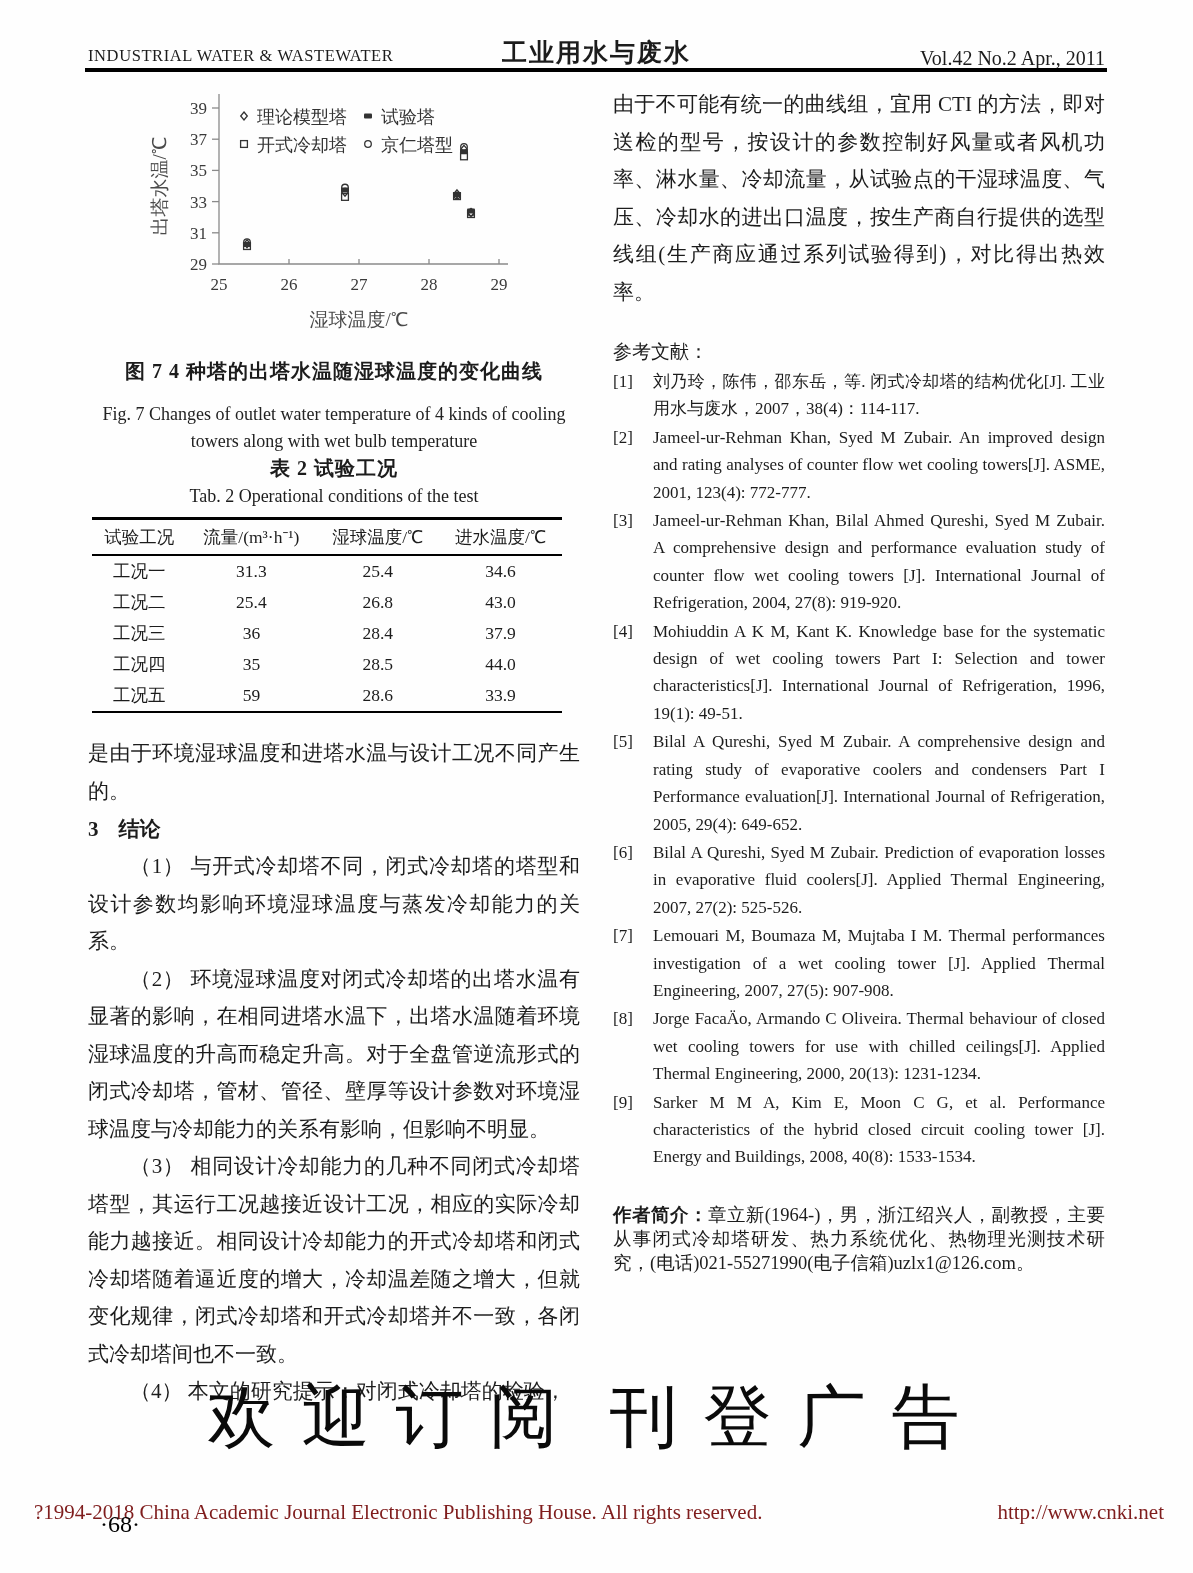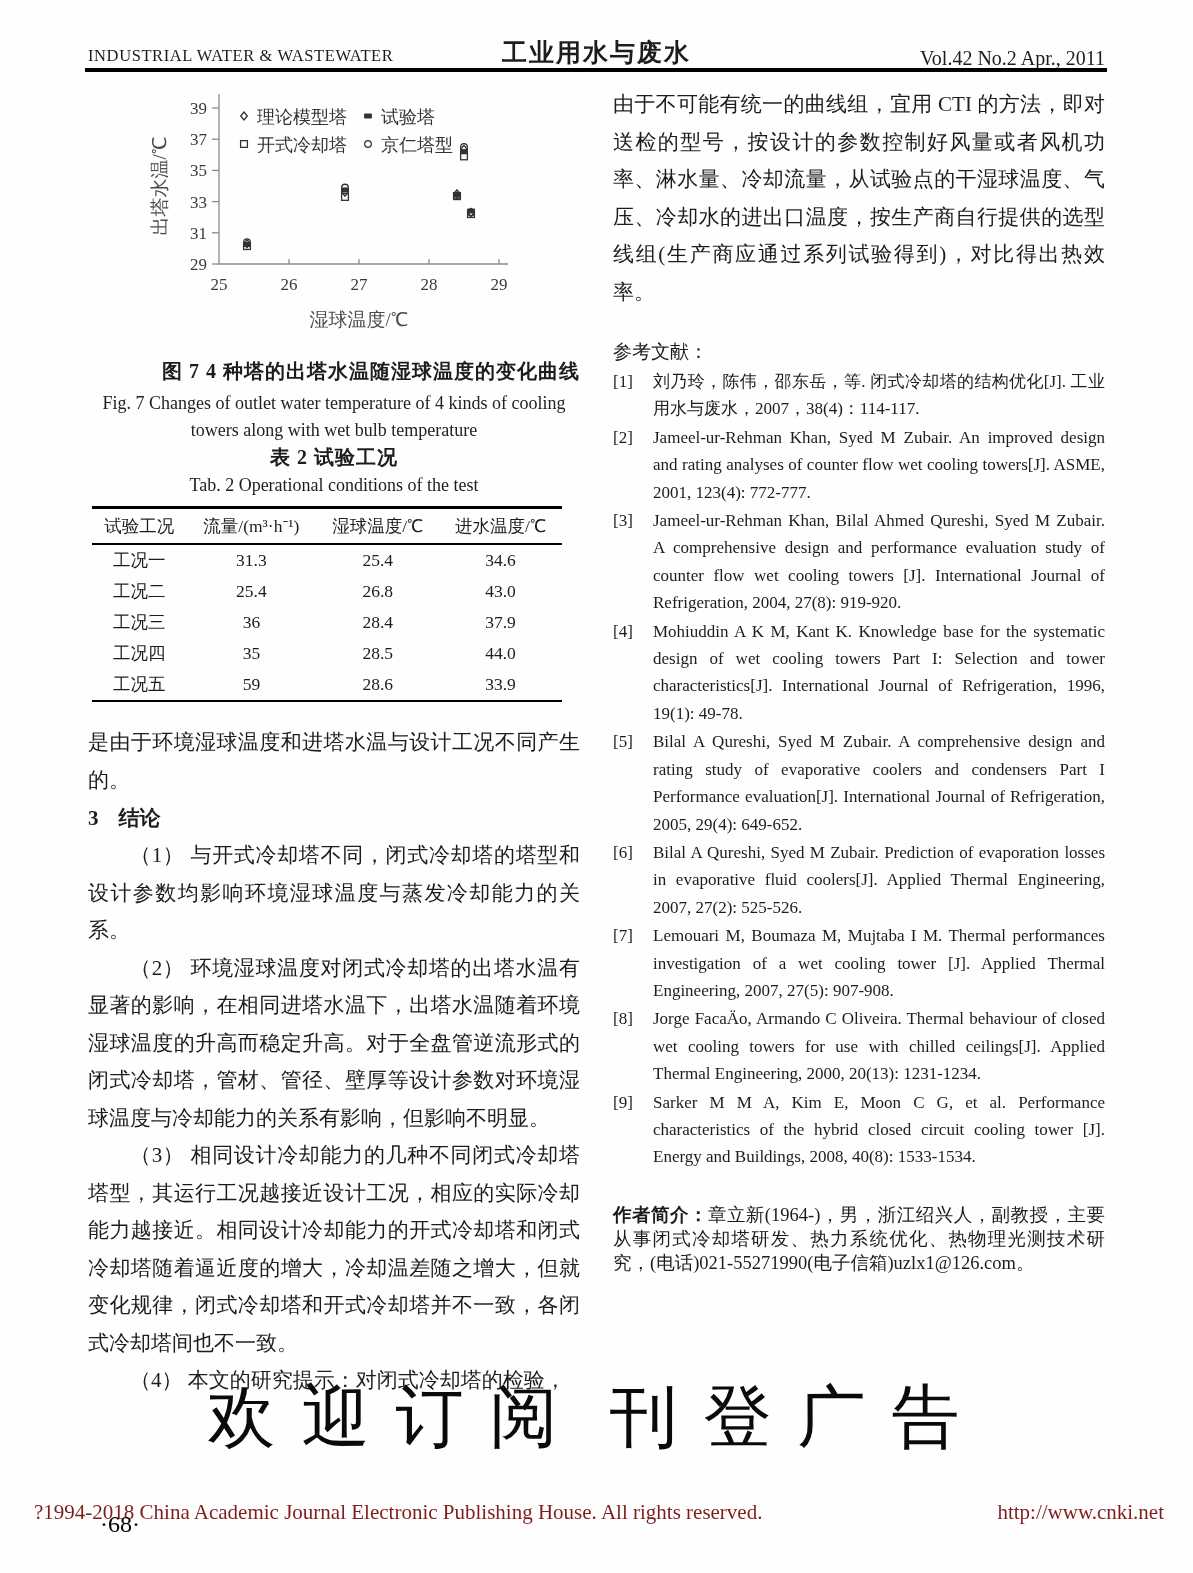--- a/index.html
+++ b/index.html
@@ -15,22 +15,22 @@
   .col-left{position:absolute;left:88px;top:86px;width:492px;}
   .col-right{position:absolute;left:613px;top:86px;width:492px;}
   
   .chart{margin-left:18px;width:470px;height:260px;}
   .chart svg{display:block;}
   .chart text{font-family:"Liberation Serif",serif;}
   .chart .tick{font-size:17px;fill:#3a3a3a;}
   .chart .axis-label{font-size:19px;fill:#4a4a4a;}
   .chart .legend{font-size:18px;fill:#333;}
   
-  .figcap-zh{text-align:right;font-size:20px;font-weight:700;margin-top:12px;letter-spacing:1px;}
-  .figcap-en{text-align:center;font-size:18px;margin-top:5px;line-height:27px;color:#222;}
+  .figcap-zh{text-align:center;font-size:20px;font-weight:700;margin-top:12px;letter-spacing:1px;}
+  .figcap-en{text-align:center;font-size:18px;margin-top:16px;line-height:27px;color:#222;}
   .tabcap-zh{text-align:center;font-size:20px;font-weight:700;letter-spacing:1px;}
   .tabcap-en{text-align:center;font-size:18px;margin-top:4px;}
   
   table.t2{border-collapse:collapse;width:470px;margin:10px 0 0 4px;
            border-top:3px solid #000;border-bottom:2.5px solid #000;}
   table.t2 th{border-bottom:2.5px solid #000;font-weight:400;font-size:17.5px;padding:4px 0 5px;}
   table.t2 td{font-size:17.5px;text-align:center;padding:3px 0 4px;}
   
   .para{font-size:21px;line-height:37.5px;text-align:justify;margin:0;}
   .indent{text-indent:2em;}
@@ -195,21 +195,21 @@
     <div class="ref">
       <span class="ref-label">[2]</span>
       <span class="ref-text">Jameel-ur-Rehman Khan, Syed M Zubair. An improved design and rating analyses of counter flow wet cooling towers[J]. ASME, 2001, 123(4): 772-777.</span>
     </div>
     <div class="ref">
       <span class="ref-label">[3]</span>
       <span class="ref-text">Jameel-ur-Rehman Khan, Bilal Ahmed Qureshi, Syed M Zubair. A comprehensive design and performance evaluation study of counter flow wet cooling towers [J]. International Journal of Refrigeration, 2004, 27(8): 919-920.</span>
     </div>
     <div class="ref">
       <span class="ref-label">[4]</span>
-      <span class="ref-text">Mohiuddin A K M, Kant K. Knowledge base for the systematic design of wet cooling towers Part I: Selection and tower characteristics[J]. International Journal of Refrigeration, 1996, 19(1): 49-78.</span>
+      <span class="ref-text">Mohiuddin A K M, Kant K. Knowledge base for the systematic design of wet cooling towers Part I: Selection and tower characteristics[J]. International Journal of Refrigeration, 1996, 19(1): 49-51.</span>
     </div>
     <div class="ref">
       <span class="ref-label">[5]</span>
       <span class="ref-text">Bilal A Qureshi, Syed M Zubair. A comprehensive design and rating study of evaporative coolers and condensers Part I Performance evaluation[J]. International Journal of Refrigeration, 2005, 29(4): 649-652.</span>
     </div>
     <div class="ref">
       <span class="ref-label">[6]</span>
       <span class="ref-text">Bilal A Qureshi, Syed M Zubair. Prediction of evaporation losses in evaporative fluid coolers[J]. Applied Thermal Engineering, 2007, 27(2): 525-526.</span>
     </div>
     <div class="ref">

